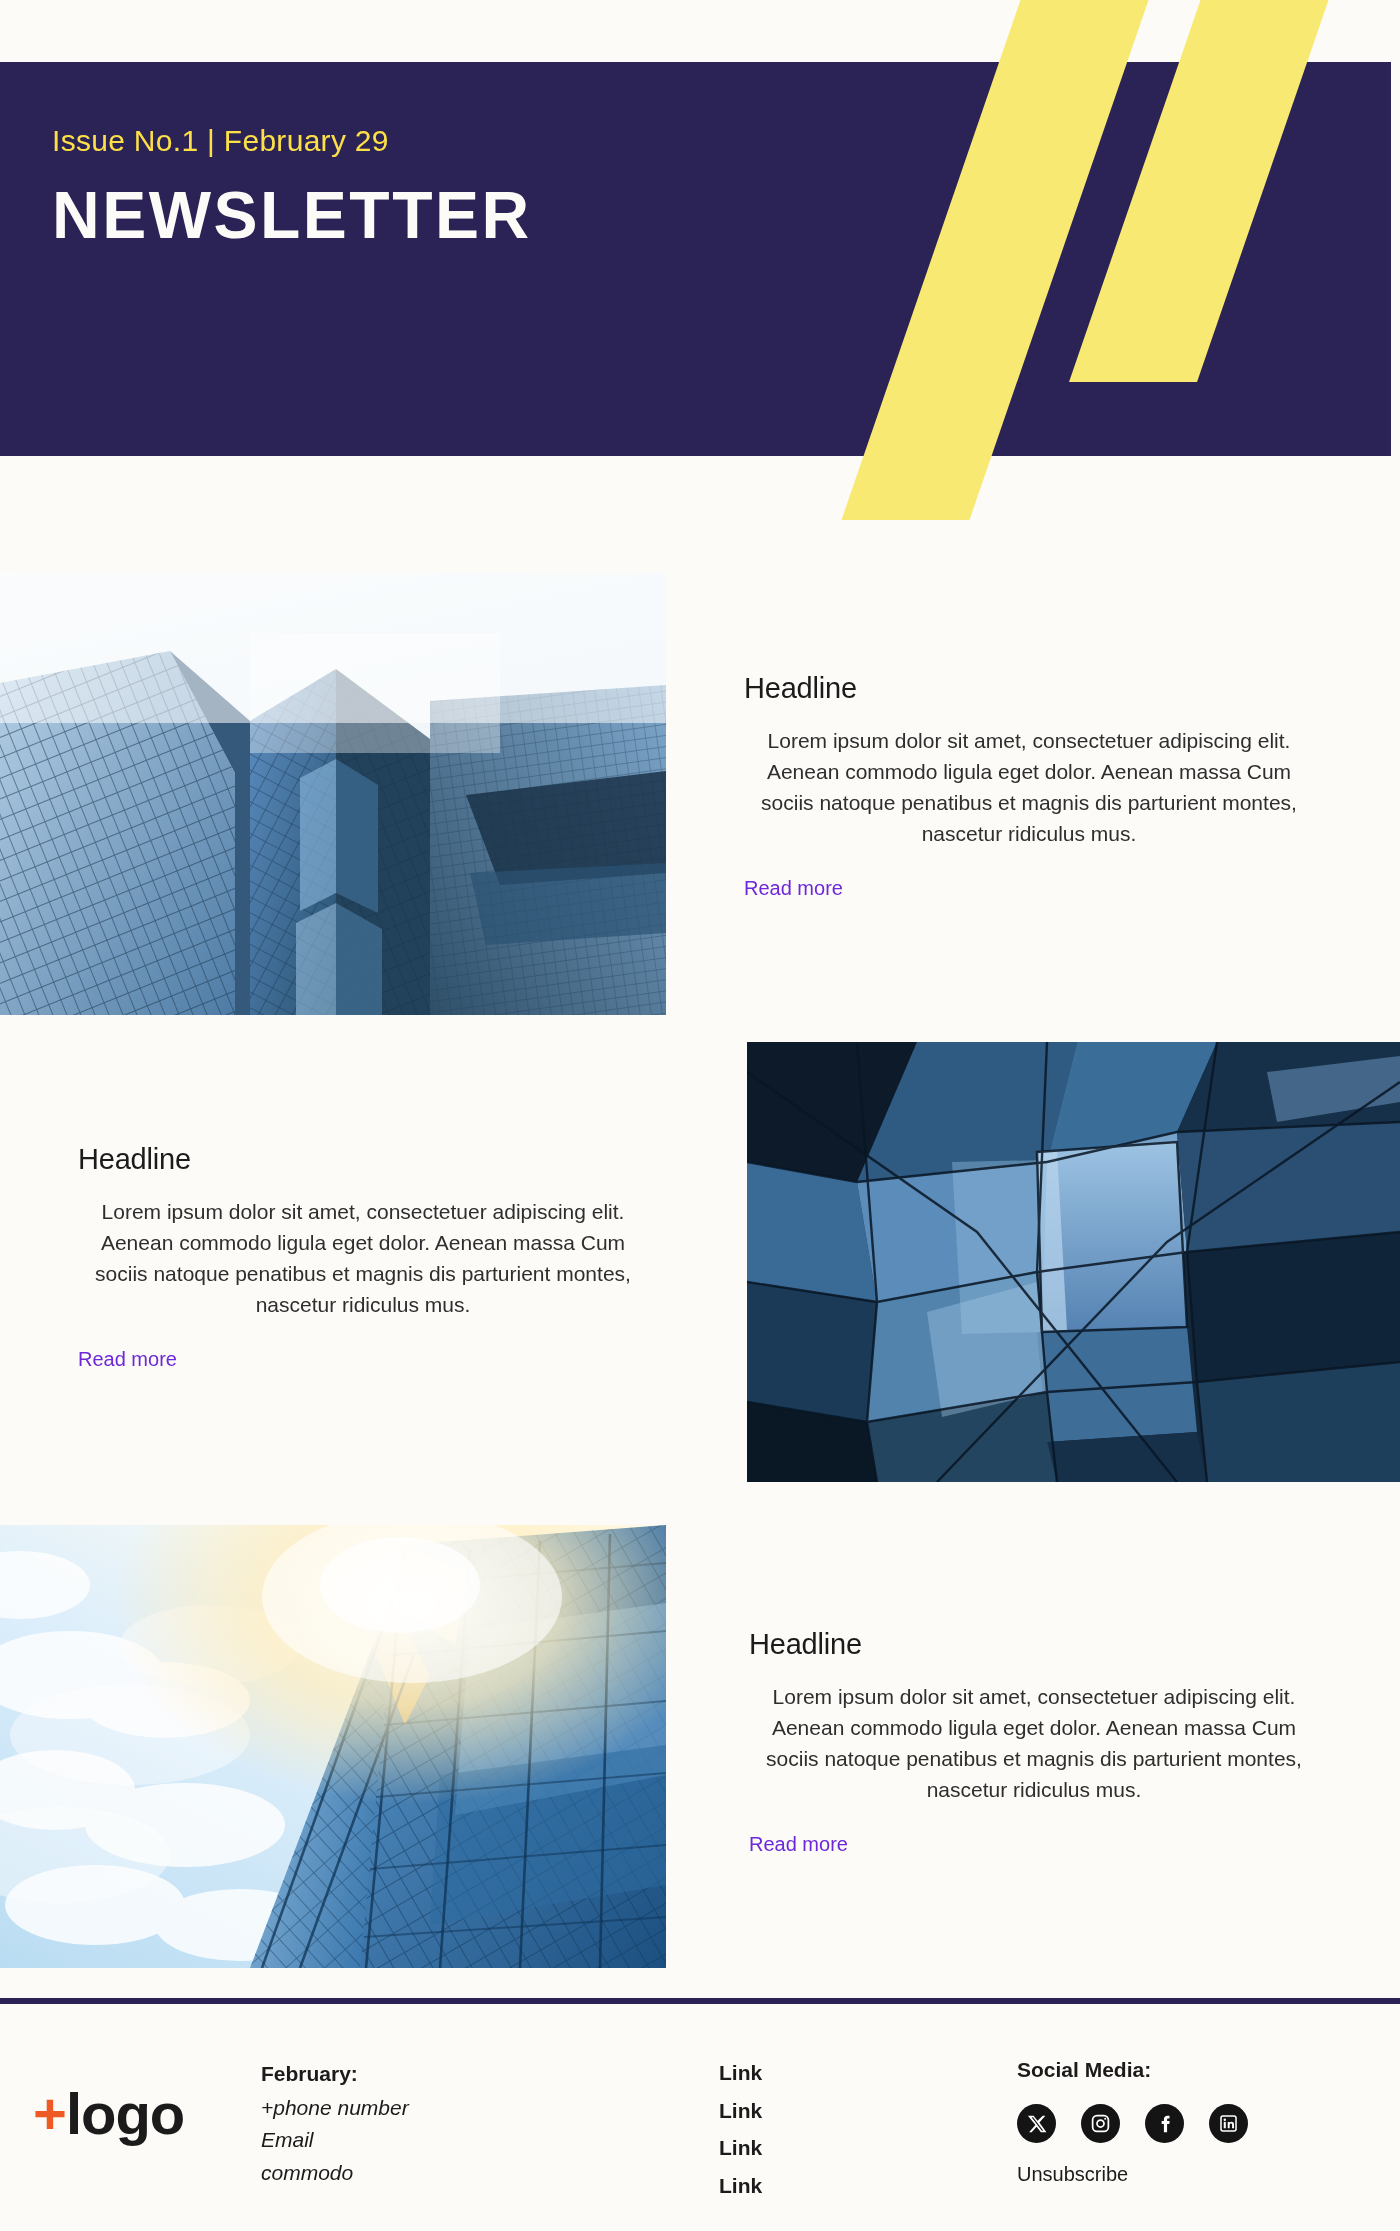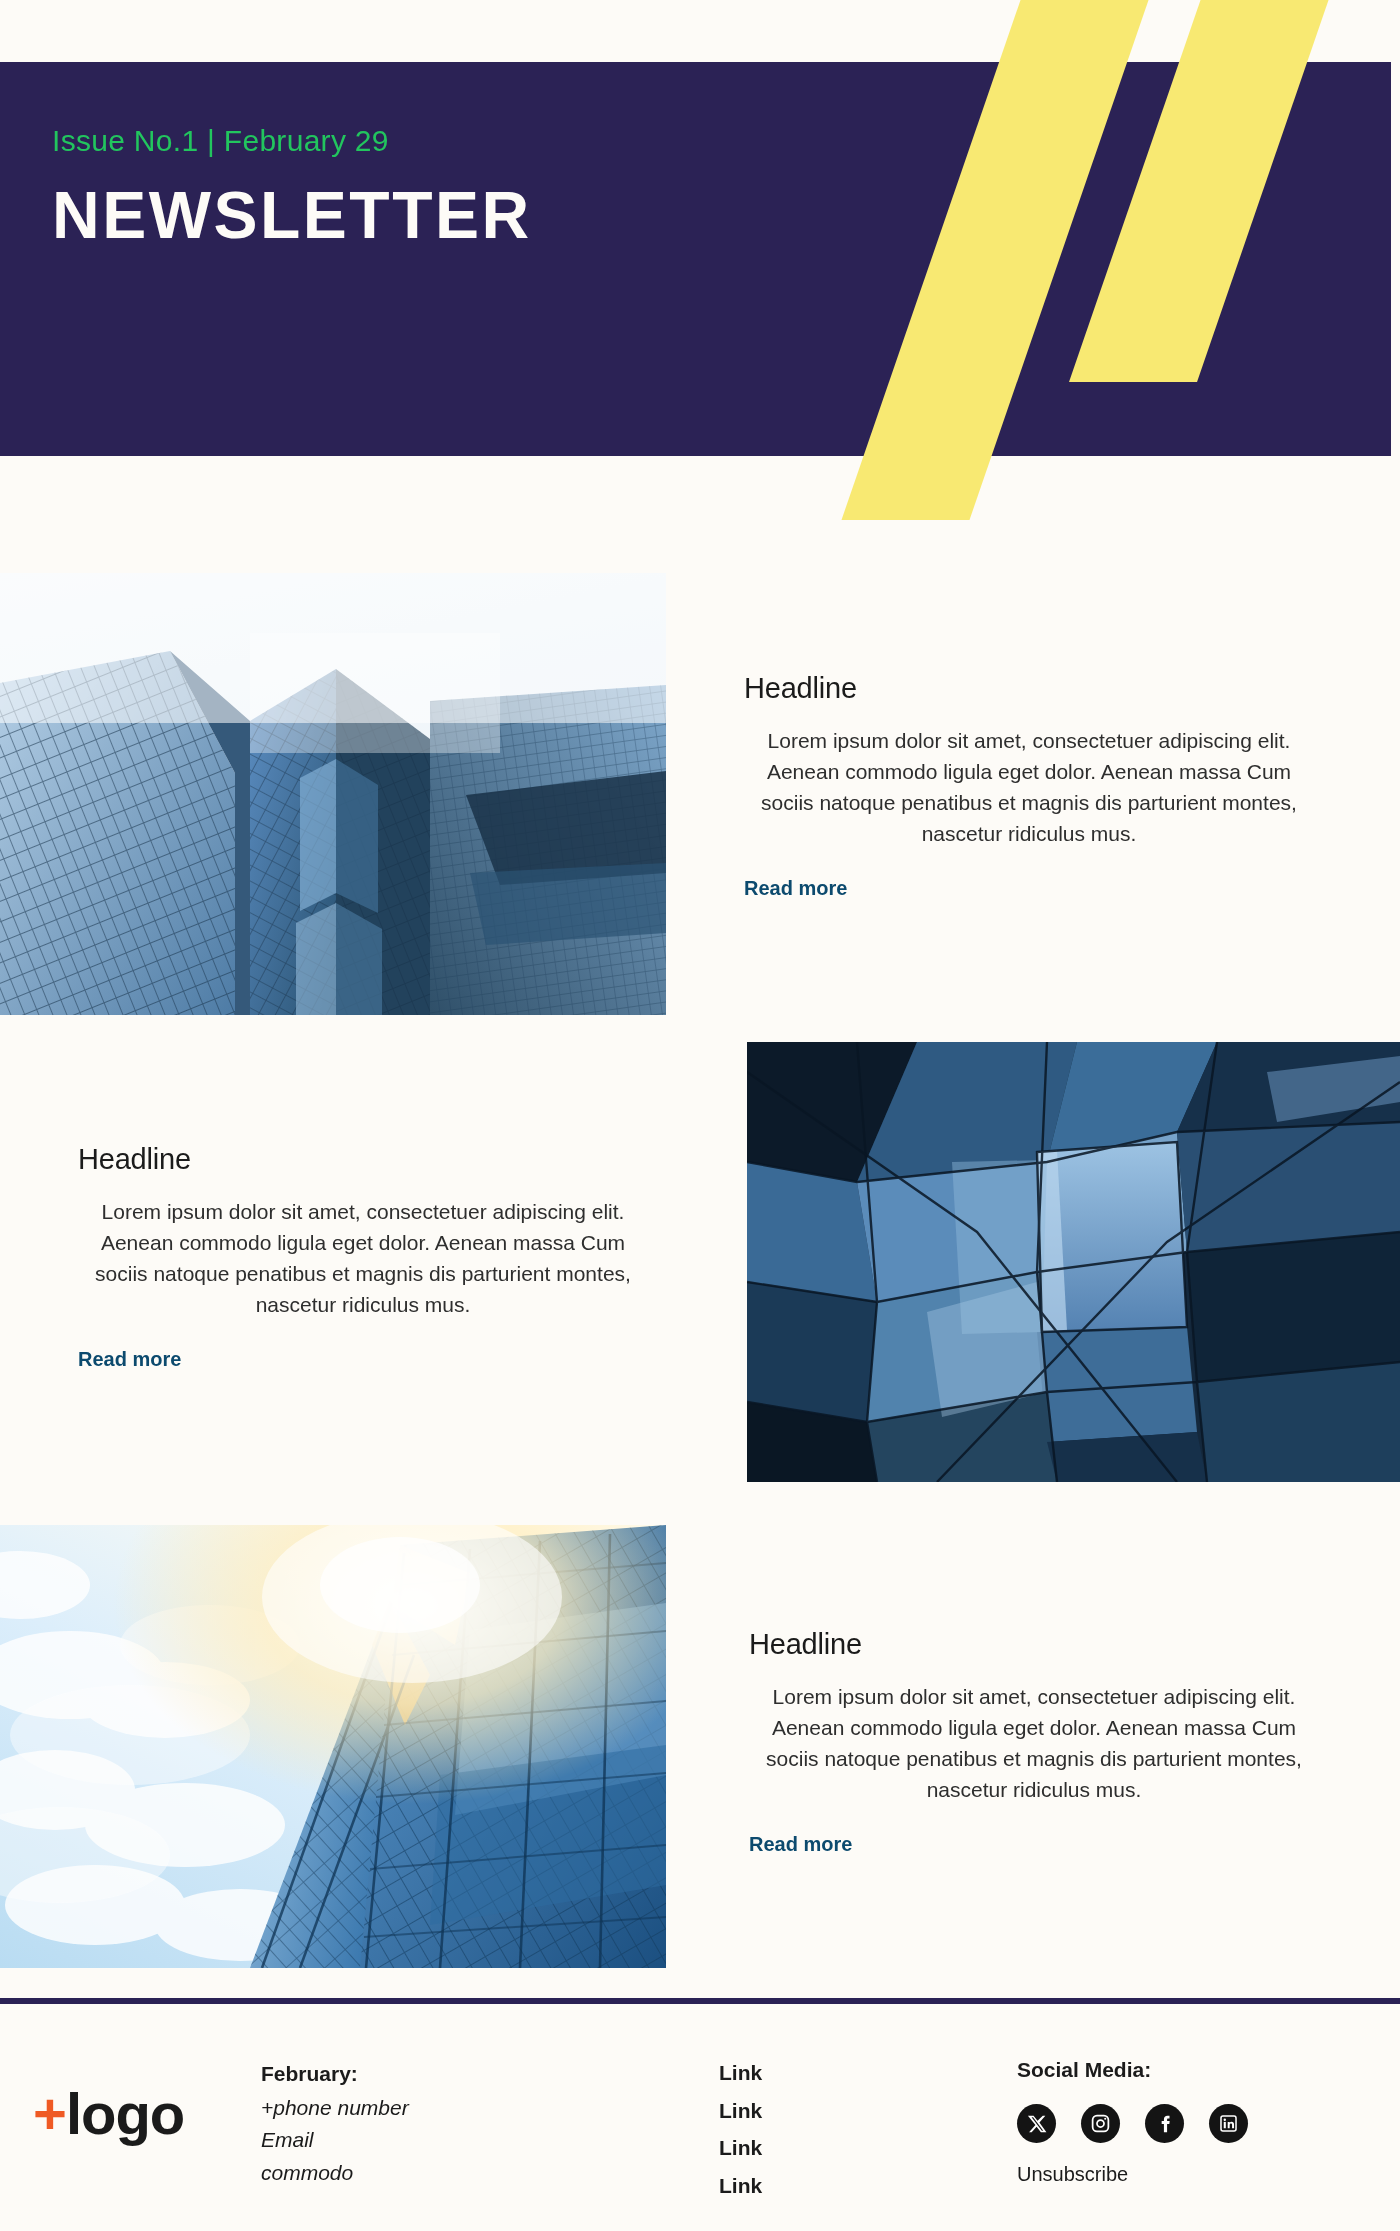--- a/index.html
+++ b/index.html
@@ -27,21 +27,21 @@
   }
   .header-inner {
     position: absolute;
     left: 0; top: 0; right: 0; bottom: 0;
     overflow: hidden;
   }
   .issue-line {
     position: absolute;
     left: 52px;
     top: 62px;
-    color: #22c55e;
+    color: #fde047;
     font-size: 30px;
     font-weight: 400;
     letter-spacing: 0.3px;
     white-space: nowrap;
   }
   .title-block {
     position: absolute;
     left: 52px;
     top: 118px;
     color: #fdfbf7;
@@ -96,22 +96,22 @@
     font-size: 21px;
     line-height: 1.48;
     color: #2e2e2e;
     margin: 0;
     text-align: center;
   }
   .read-more {
     display: inline-block;
     margin-top: 28px;
     font-size: 20px;
-    font-weight: 700;
-    color: #0c4a6e;
+    font-weight: 400;
+    color: #6d28d9;
     text-decoration: none;
     cursor: pointer;
   }
 
   
   .divider {
     position: absolute;
     left: 0;
     top: 1998px;
     width: 1400px;

